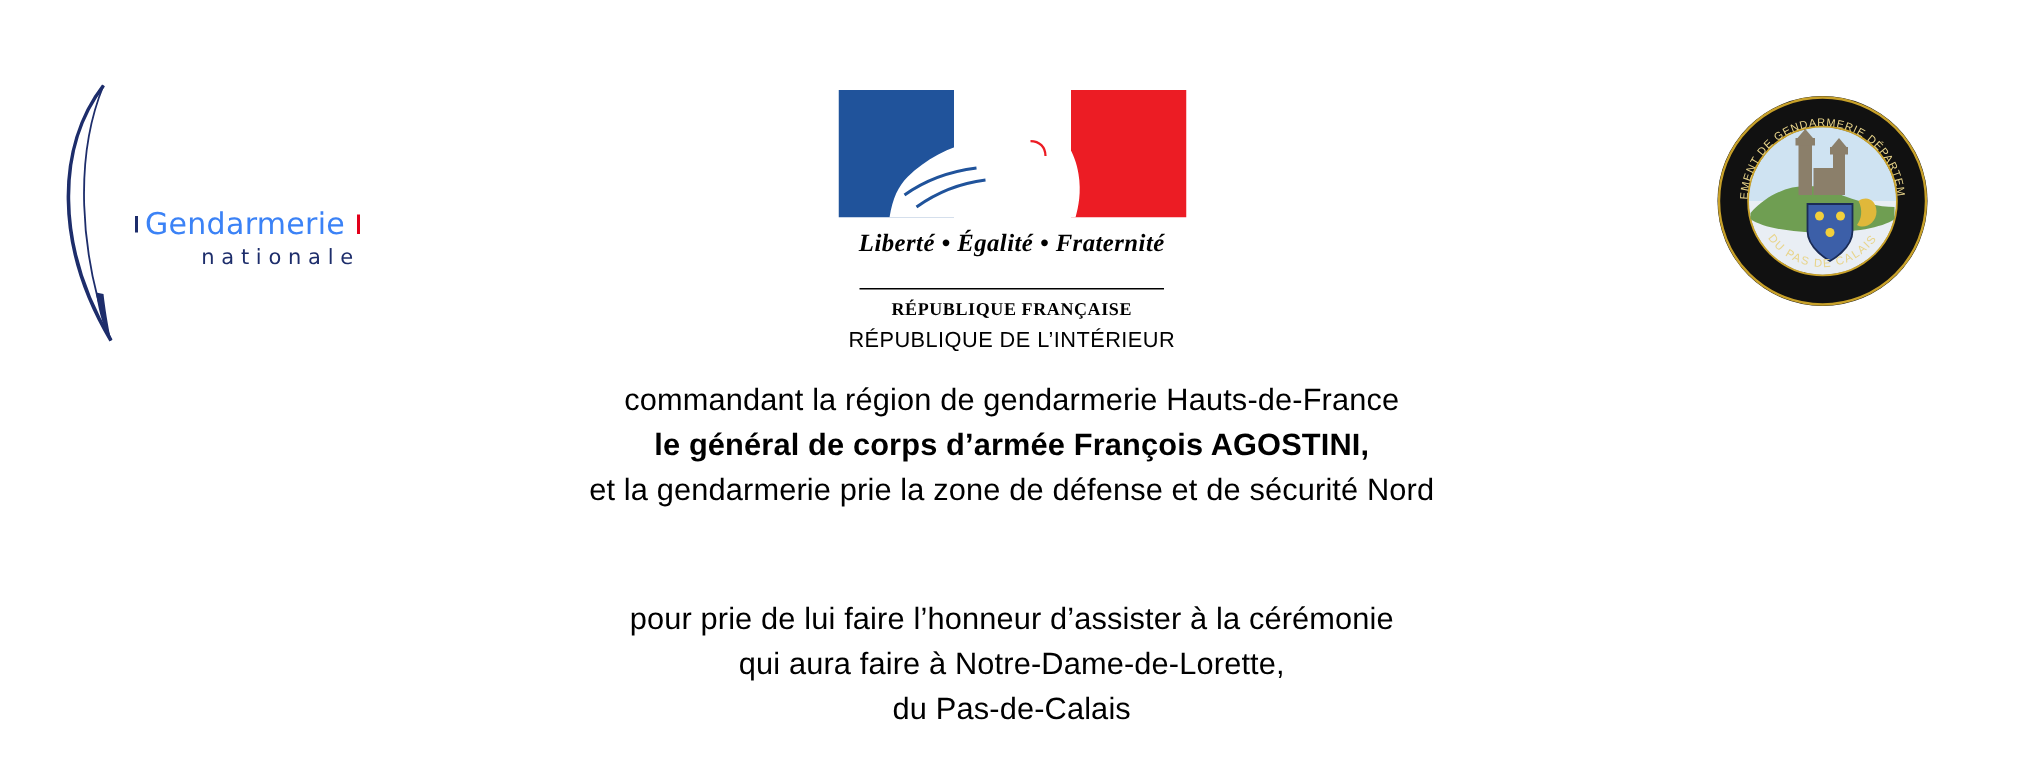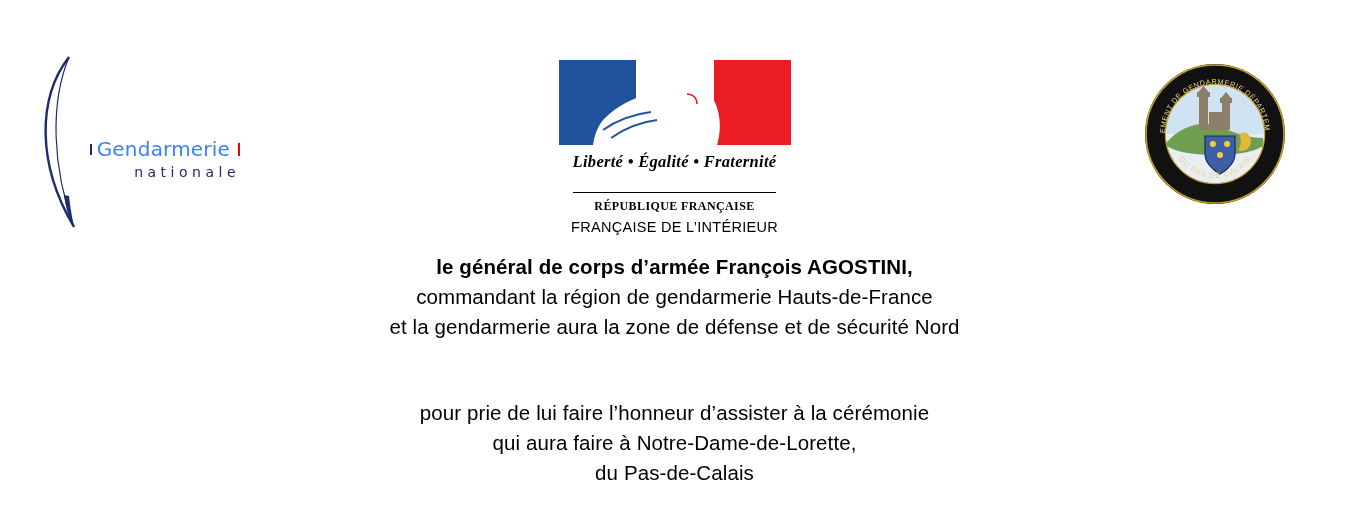--- a/index.html
+++ b/index.html
@@ -188,21 +188,21 @@
                  C74 38, 58 46, 46 58 C40 64, 36 72, 34 85 Z" fill="#ffffff"></path>
         <path d="M150 85 C152 62, 150 38, 142 26 C150 30, 158 42, 160 56 C162 68, 160 78, 158 85 Z" fill="#ffffff"></path>
 
         <path d="M44 70 C58 60, 76 54, 92 52" fill="none" stroke="#20539b" stroke-width="2"></path>
         <path d="M52 78 C66 68, 82 62, 98 60" fill="none" stroke="#20539b" stroke-width="2"></path>
         <path d="M128 34 C134 34, 138 38, 138 44" fill="none" stroke="#ec1c24" stroke-width="1.5"></path>
       </svg>
     </div>
     <div class="rf-devise">Liberté • Égalité • Fraternité</div>
     <div class="rf-title">RÉPUBLIQUE FRANÇAISE</div>
-    <div class="rf-sub">FRANÇAISE DE L’INTÉRIEUR</div>
+    <div class="rf-sub">RÉPUBLIQUE DE L’INTÉRIEUR</div>
   </div>
 
   <div class="logo-ggd">
     <svg viewBox="0 0 144 144" width="144" height="144">
       <defs>
         <path id="arcTop" d="M 22 72 A 50 50 0 0 1 122 72"></path>
         <path id="arcBottom" d="M 28 72 A 44 44 0 0 0 116 72"></path>
       </defs>
       <circle cx="72" cy="72" r="70" fill="#111111"></circle>
       <circle cx="72" cy="72" r="69" fill="none" stroke="#c8a12a" stroke-width="1.6"></circle>
@@ -238,23 +238,23 @@
       </text>
       <text font-family="Liberation Sans, sans-serif" font-size="7.6" fill="#e8d48a" letter-spacing="1">
         <textPath href="#arcBottom" startOffset="50%" text-anchor="middle">DU PAS DE CALAIS</textPath>
       </text>
     </svg>
   </div>
 </div>
 
 <div class="body-text">
   <div class="invite-block">
+    <span class="line">commandant la région de gendarmerie Hauts-de-France</span>
     <span class="line lead">le général de corps d’armée François AGOSTINI,</span>
-    <span class="line">commandant la région de gendarmerie Hauts-de-France</span>
-    <span class="line">et la gendarmerie aura la zone de défense et de sécurité Nord</span>
+    <span class="line">et la gendarmerie prie la zone de défense et de sécurité Nord</span>
   </div>
   <div class="spacer"></div>
   <div class="ceremony-block">
     <span class="line">pour prie de lui faire l’honneur d’assister à la cérémonie</span>
     <span class="line">qui aura faire à Notre-Dame-de-Lorette,</span>
     <span class="line">du Pas-de-Calais</span>
   </div>
 </div>
 
 </body></html>

